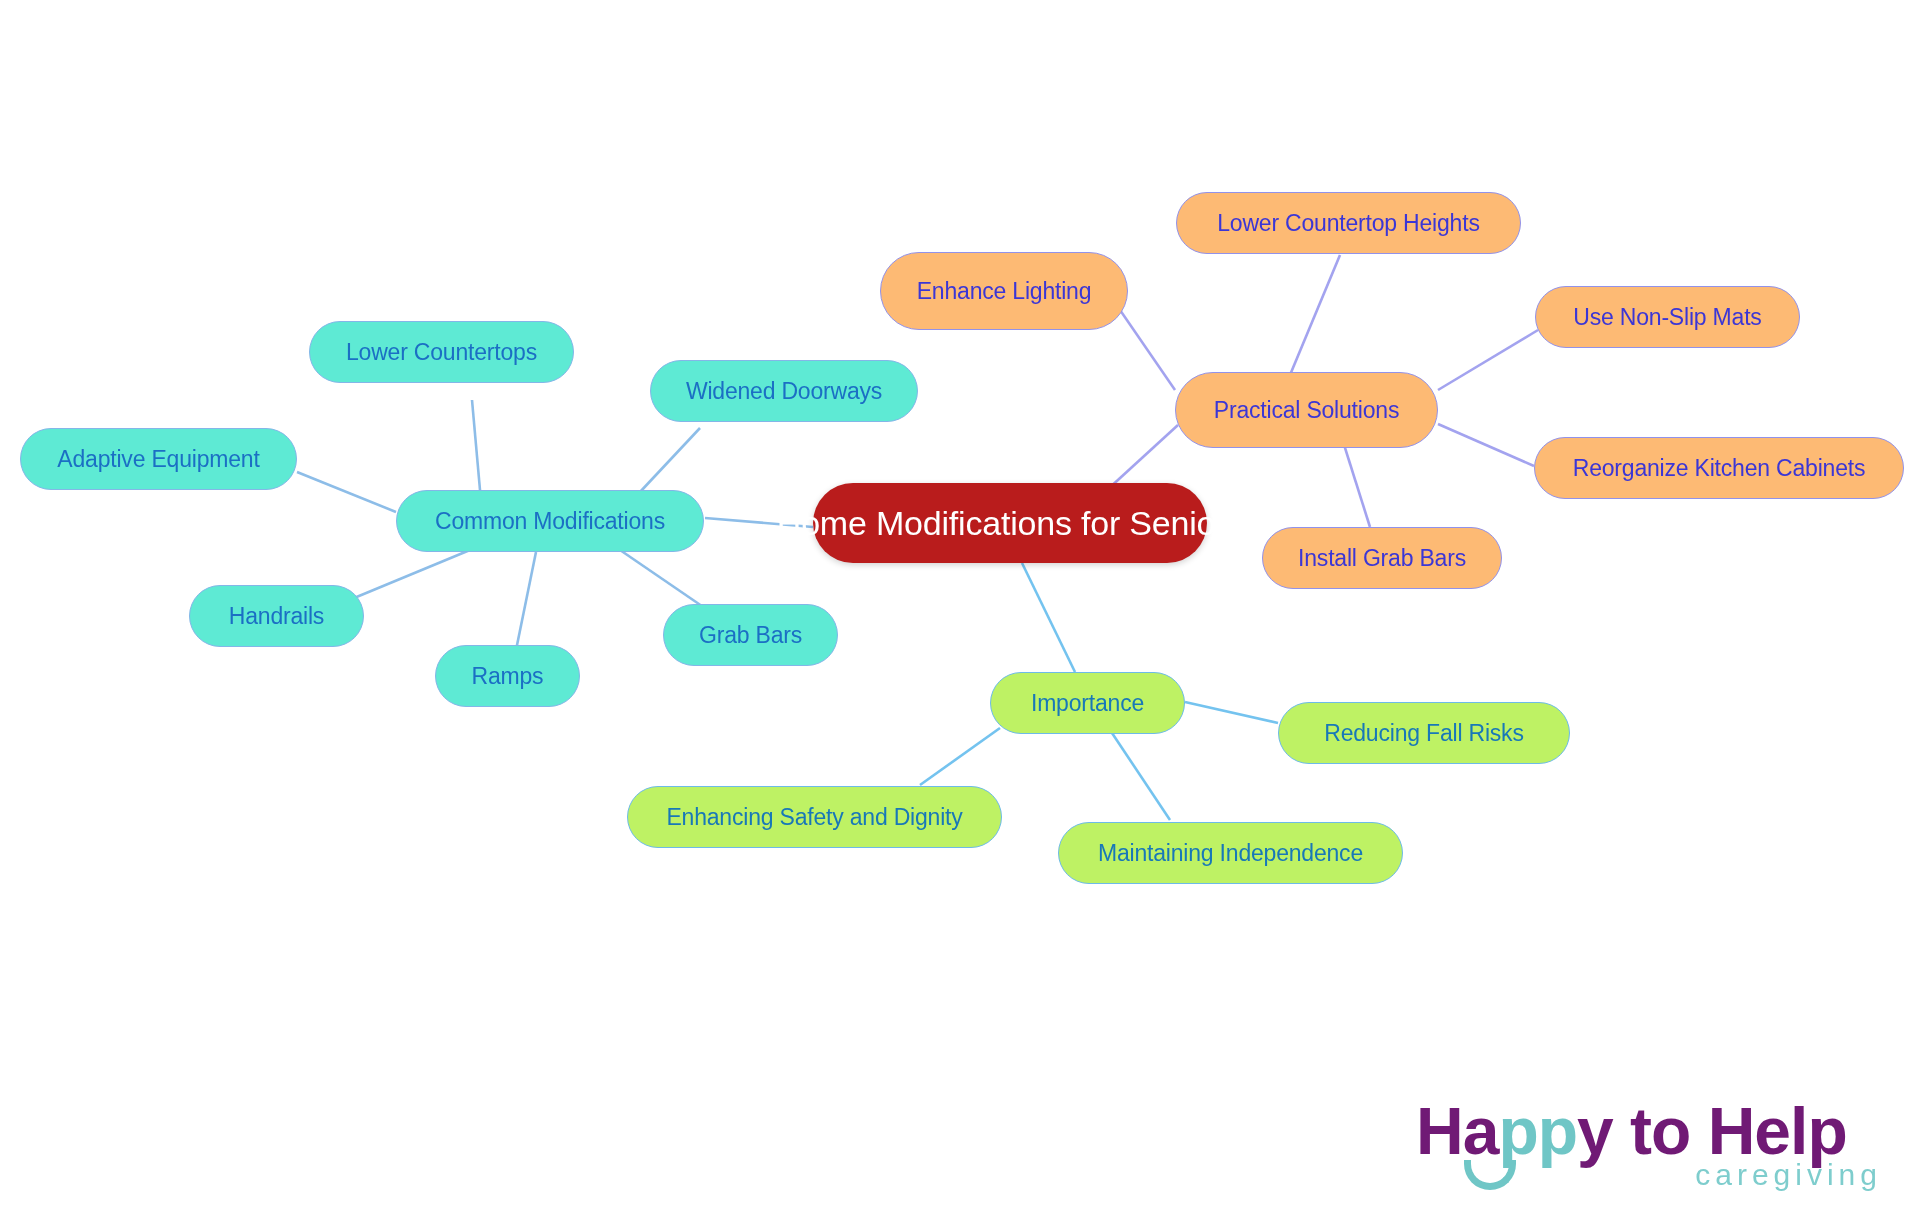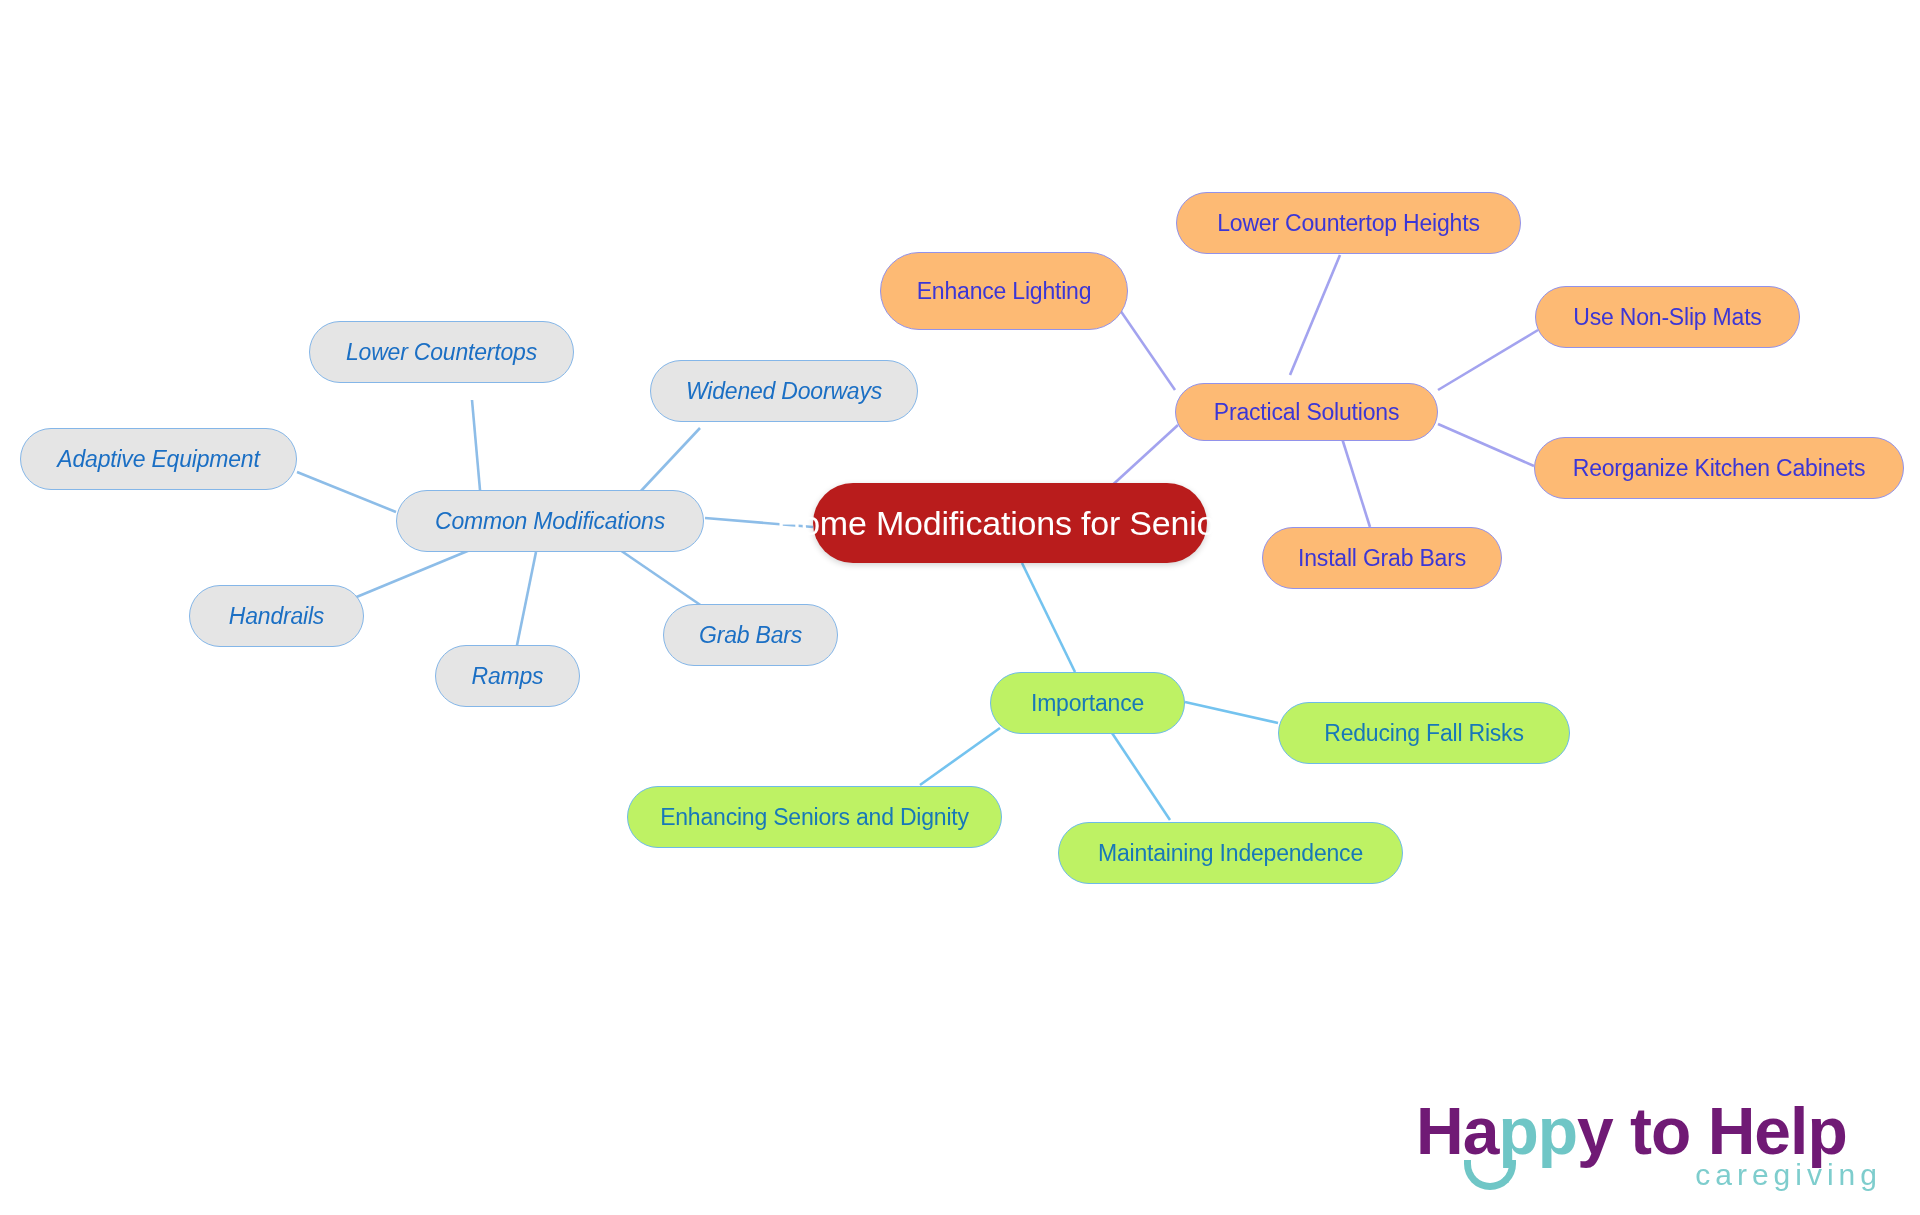--- a/index.html
+++ b/index.html
@@ -33,25 +33,24 @@
     z-index: 5;
   }
   .node-root {
     background: #b91c1c;
     color: #ffffff;
     border: none;
     font-size: 34px;
     box-shadow: 0 2px 6px rgba(0,0,0,0.18);
   }
   .node-blue {
-    background: #e5e5e5;
+    background: #5eead4;
     border: 1.6px solid #84b6e8;
     color: #1b6fc4;
     font-size: 23px;
-    font-style: italic;
   }
   .node-sky {
     background: #bef264;
     border: 1.6px solid #6dbbe8;
     color: #1878b8;
     font-size: 23px;
   }
   .node-purple {
     background: #fdba74;
     border: 1.6px solid #9292ea;
@@ -155,21 +154,21 @@
   </div>
 
   <div class="node node-blue" style="left:435px; top:645px; width:145px; height:62px;">
     <span>Ramps</span>
   </div>
 
   <div class="node node-blue" style="left:663px; top:604px; width:175px; height:62px;">
     <span>Grab Bars</span>
   </div>
 
-  <div class="node node-purple" style="left:1175px; top:372px; width:263px; height:58px;margin-top:11px;">
+  <div class="node node-purple" style="left:1175px; top:372px; width:263px; height:76px;">
     <span>Practical Solutions</span>
   </div>
 
   <div class="node node-purple" style="left:880px; top:252px; width:248px; height:78px;">
     <span>Enhance Lighting</span>
   </div>
 
   <div class="node node-purple" style="left:1176px; top:192px; width:345px; height:62px;">
     <span>Lower Countertop Heights</span>
   </div>
@@ -192,21 +191,21 @@
 
   <div class="node node-sky" style="left:1278px; top:702px; width:292px; height:62px;">
     <span>Reducing Fall Risks</span>
   </div>
 
   <div class="node node-sky" style="left:1058px; top:822px; width:345px; height:62px;">
     <span>Maintaining Independence</span>
   </div>
 
   <div class="node node-sky" style="left:627px; top:786px; width:375px; height:62px;">
-    <span>Enhancing Seniors and Dignity</span>
+    <span>Enhancing Safety and Dignity</span>
   </div>
 
   <div id="logo">
     <div id="logo-wordmark"><span class="lg-coral">Ha</span><span class="lg-teal">pp</span><span class="lg-coral">y to Help</span></div>
     <div id="logo-smile"></div>
     <div id="logo-sub">caregiving</div>
   </div>
 
 </div>
 

